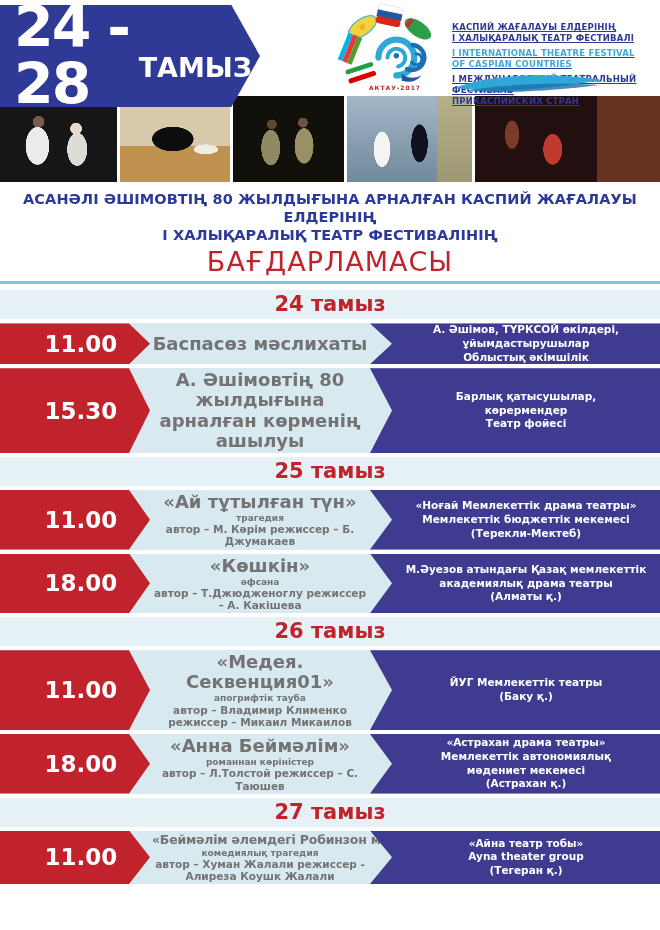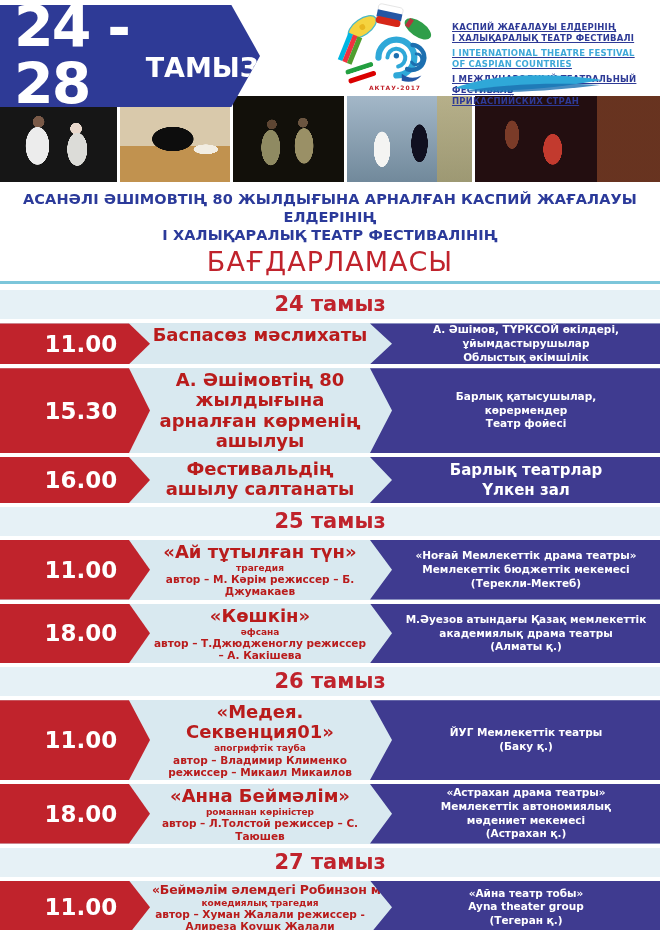--- a/index.html
+++ b/index.html
@@ -5,21 +5,21 @@
   * { margin:0; padding:0; box-sizing:border-box; }
   body { width:660px; background:#fff; font-family:"DejaVu Sans", "Liberation Sans", sans-serif; }
   .poster { width:660px; background:#fff; overflow:hidden; }
 
   
   .header { position:relative; height:96px; background:#fff; }
   .banner { position:absolute; left:0; top:5px; width:260px; height:102px;
             background:#2e3a96; clip-path:polygon(0 0,89% 0,100% 50%,89% 100%,0 100%);
             display:flex; align-items:center; justify-content:flex-start; padding:0 0 0 14px; color:#fff; }
   .banner .dates { font-size:57px; font-weight:bold; letter-spacing:-2px; line-height:1; }
-  .banner .month { font-size:27px; font-weight:bold; margin:22px 1px 0 8px; letter-spacing:0; }
+  .banner .month { font-size:27px; font-weight:bold; margin:22px 8px 0 8px; letter-spacing:0; }
   .logo { position:absolute; left:334px; top:2px; width:114px; height:86px; }
   .logo svg { width:100%; height:100%; }
   .logo-caption { position:absolute; left:350px; top:84px; width:90px; text-align:center;
                   font-size:6px; font-weight:bold; color:#c0232c; letter-spacing:1px; }
   .head-text { position:absolute; left:452px; top:22px; width:205px; color:#2e3a96;
                font-size:8.5px; font-weight:bold; line-height:1.3; letter-spacing:.2px;text-decoration:underline; }
   .head-text .en { color:#3fa9d9; margin-top:4px; }
   .head-text .ru { margin-top:4px; }
   .wave { position:absolute; left:455px; top:72px; width:150px; height:22px; }
 
@@ -62,22 +62,22 @@
   
   .schedule { padding-top:3px; }
   .day-band { background:#e6f1f6; text-align:center; color:#c0232c;
               font-size:21px; font-weight:bold; padding:2px 8px 3px; margin:3px 0 4px; }
   .event { display:flex; align-items:stretch; background:#d9e9f0; margin-bottom:4px; min-height:40px; }
   .event.tall { min-height:46px; }
   .time { flex:0 0 150px; background:#c0232c; color:#fff;
           clip-path:polygon(0 0,86% 0,100% 50%,86% 100%,0 100%);
           display:flex; align-items:center; justify-content:center;
           font-size:23px; font-weight:bold; padding-right:20px; letter-spacing:0;padding-left:32px; }
-  .center { flex:1 1 auto; display:flex; flex-direction:column; justify-content:flex-start;
-            text-align:center; color:#b91c1c; padding:2px 2px; min-width:0; }
+  .center { flex:1 1 auto; display:flex; flex-direction:column; justify-content:center;
+            text-align:center; color:#737373; padding:2px 2px; min-width:0; }
   .title { font-size:18px; font-weight:bold; line-height:1.12; white-space:pre-line; }
   .small-title .title { font-size:12.5px; white-space:nowrap; letter-spacing:-.2px; }
   .genre { font-size:9px; font-weight:bold; line-height:1.15; margin-top:1px; }
   .credits { font-size:10.5px; font-weight:bold; line-height:1.15; }
   .venue { flex:0 0 290px; background:#3f3b90; color:#fff;
            clip-path:polygon(0 0,100% 0,100% 100%,0 100%,22px 50%);
            display:flex; align-items:center; justify-content:center; text-align:center;
            font-size:10.5px; font-weight:bold; line-height:1.3; white-space:pre-line; padding-left:22px; }
   .venue-big .venue { font-size:15px; line-height:1.35; }
 </style>
@@ -180,29 +180,20 @@
       <div class="time">15.30</div>
       <div class="center">
         <div class="title">А. Әшімовтің 80 жылдығына
 арналған көрменің ашылуы</div>
       </div>
       <div class="venue">Барлық қатысушылар,
 көрермендер
 Театр фойесі</div>
     </div>
 
-    <div class="event tall venue-big">
-      <div class="time">16.00</div>
-      <div class="center">
-        <div class="title">Фестивальдің
-ашылу салтанаты</div>
-      </div>
-      <div class="venue">Барлық  театрлар
-Үлкен  зал</div>
-    </div>
 
     <div class="day-band">25 тамыз</div>
 
     <div class="event tall">
       <div class="time">11.00</div>
       <div class="center">
         <div class="title">«Ай тұтылған түн»</div>
         <div class="genre">трагедия</div>
         <div class="credits">автор – М. Кәрім  режиссер – Б. Джумакаев</div>
       </div>

